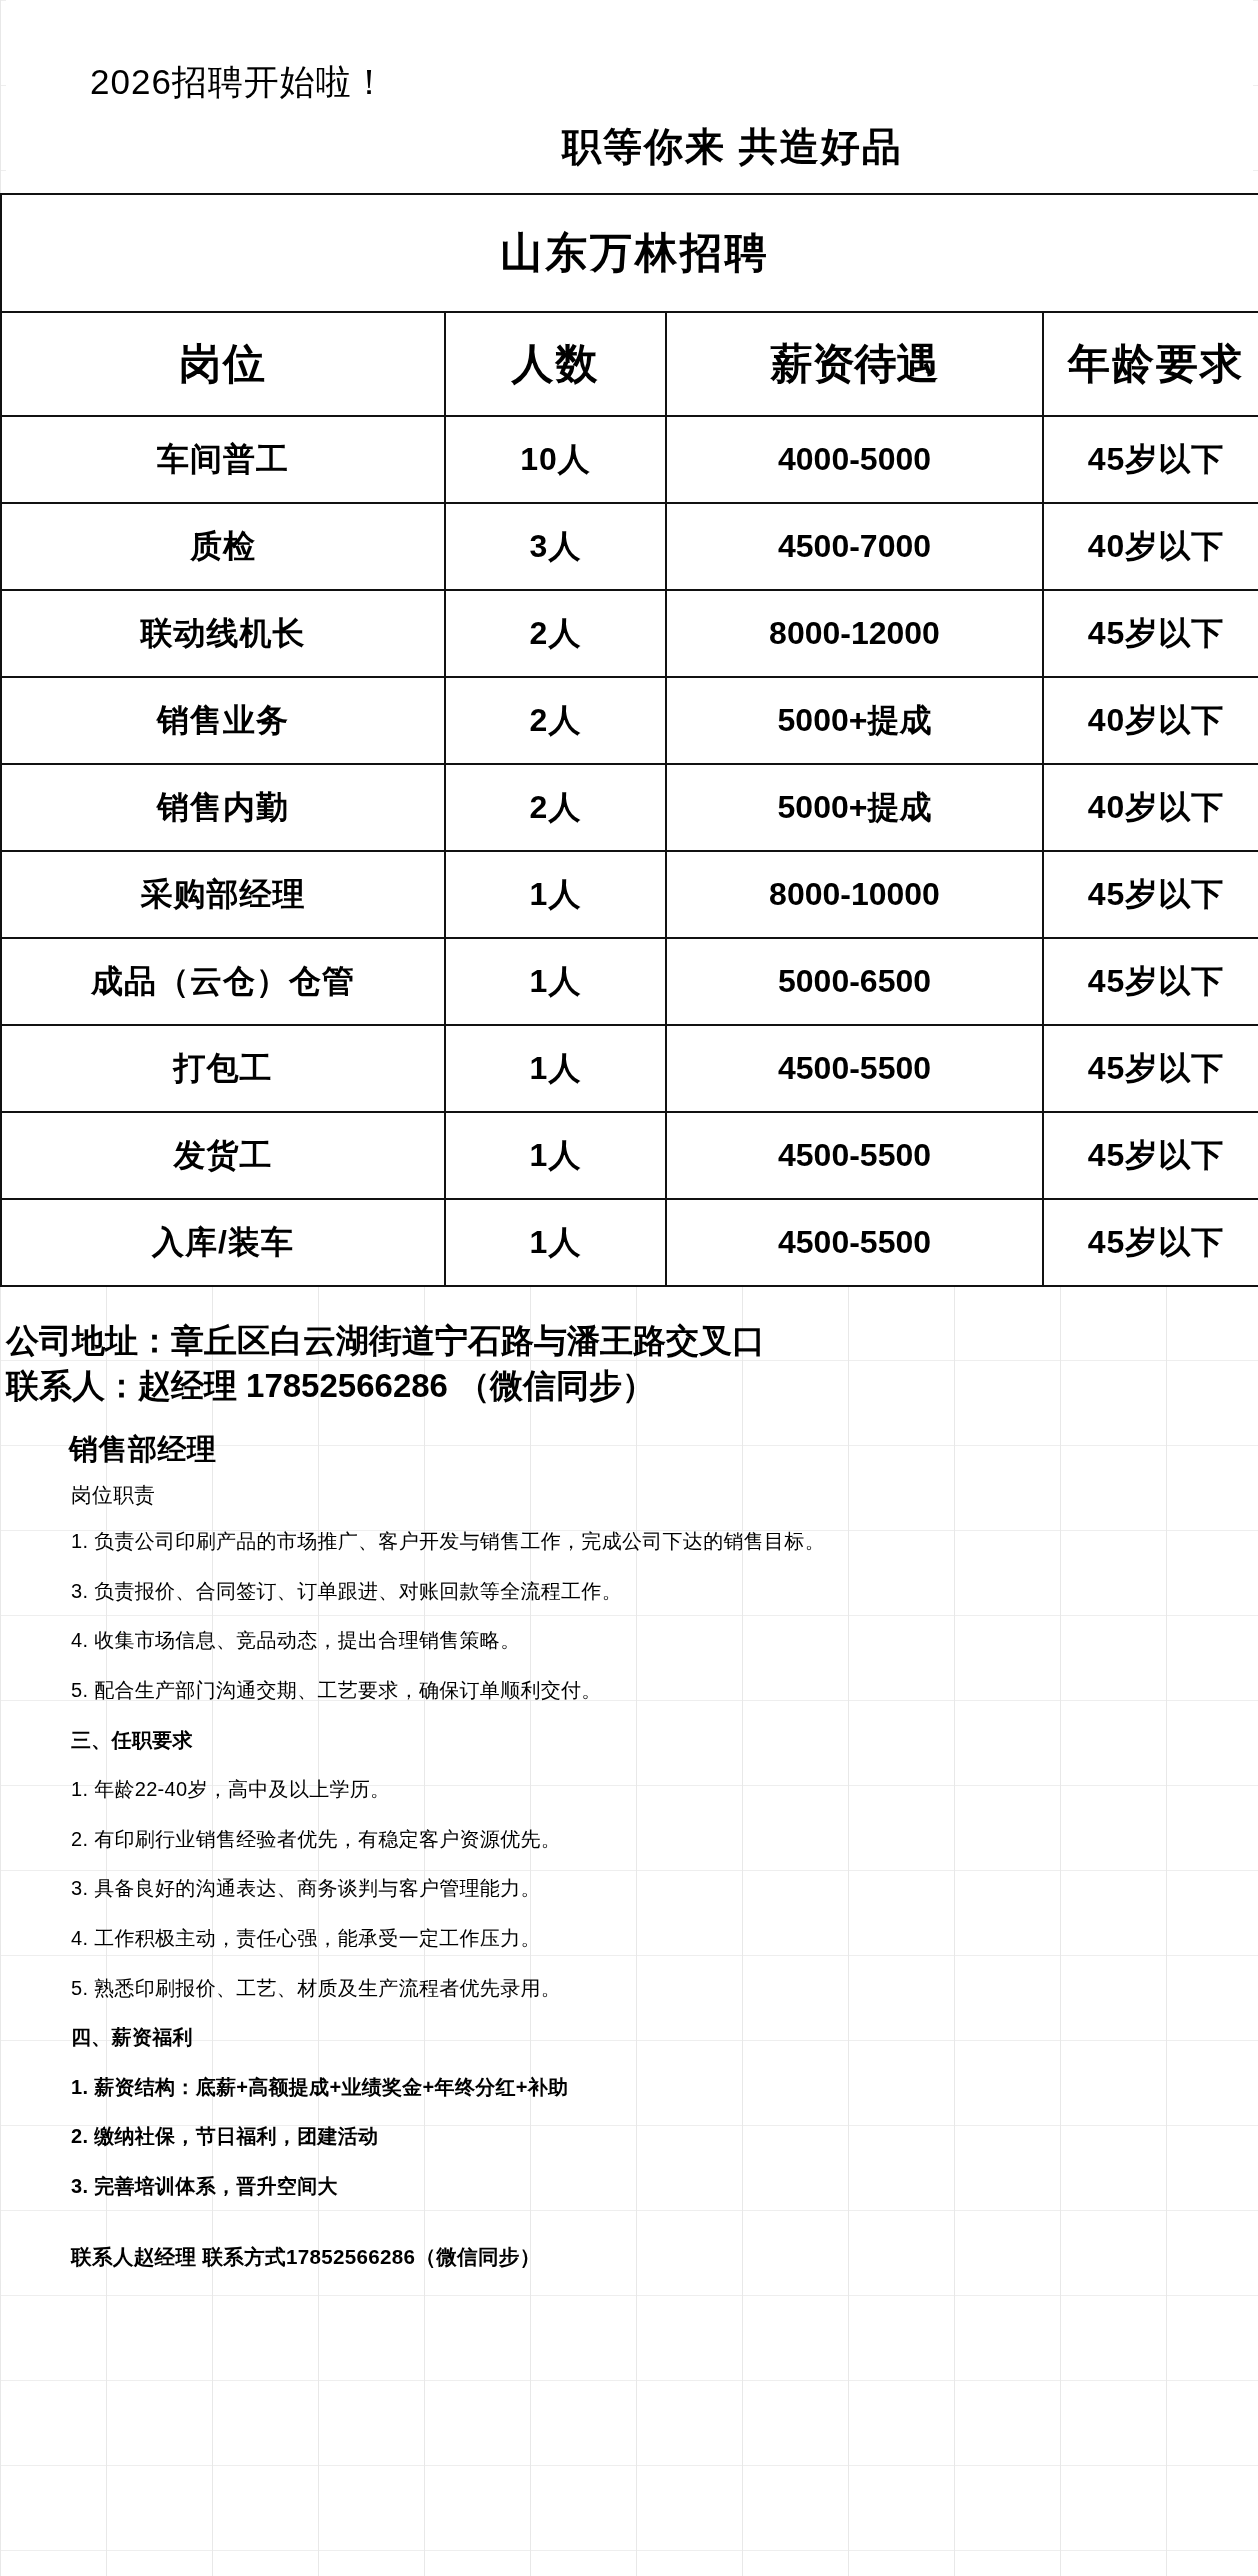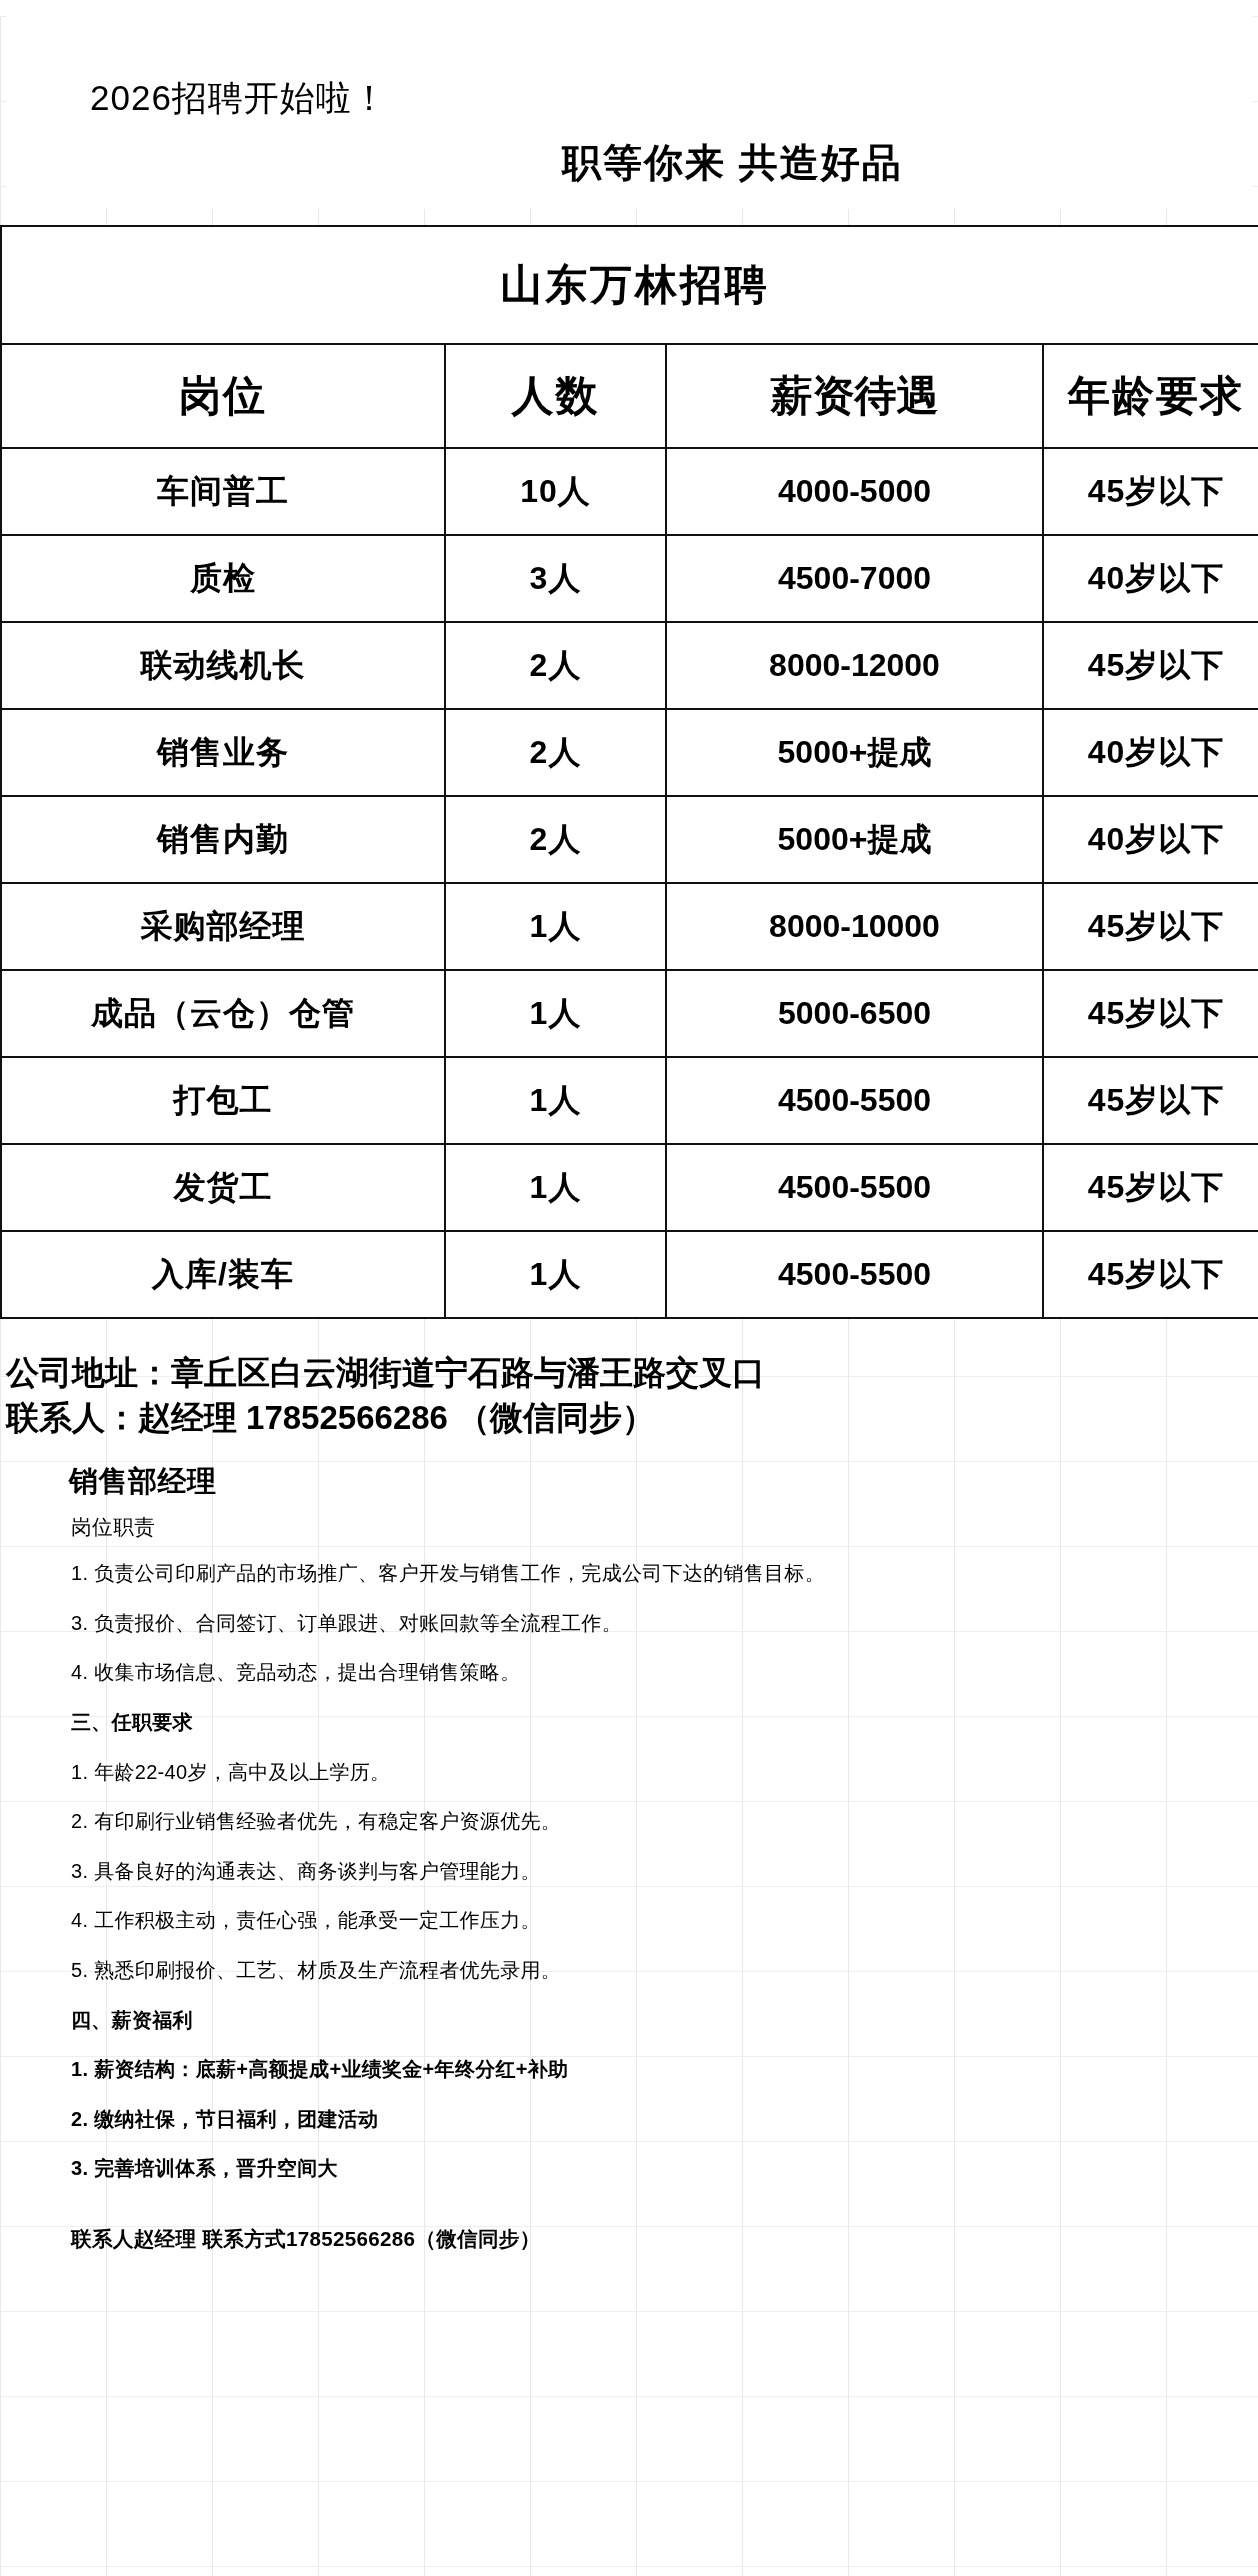--- a/index.html
+++ b/index.html
@@ -34,21 +34,21 @@
     z-index: 0;
   }
   .content {
     position: relative;
     z-index: 1;
   }
 
   
   .banner {
     width: 1247px;
-    margin: 16px auto;
+    margin: 0 auto;
     height: 193px;
     background: #ffffff;
     position: relative;
     border-bottom: none;
   }
   .banner-line1 {
     position: absolute;
     left: 84px;
     top: 59px;
     font-size: 35px;
@@ -255,20 +255,21 @@
       <div class="address-line">联系人：赵经理  17852566286  （微信同步）</div>
     </div>
 
     <div class="detail">
       <div class="detail-title">销售部经理</div>
       <div class="detail-sub">岗位职责</div>
 
       <div class="detail-line">1. 负责公司印刷产品的市场推广、客户开发与销售工作，完成公司下达的销售目标。</div>
       <div class="detail-line">3. 负责报价、合同签订、订单跟进、对账回款等全流程工作。</div>
       <div class="detail-line">4. 收集市场信息、竞品动态，提出合理销售策略。</div>
+      <div class="detail-line">5. 配合生产部门沟通交期、工艺要求，确保订单顺利交付。</div>
       <div class="detail-line bold">三、任职要求</div>
       <div class="detail-line">1. 年龄22-40岁，高中及以上学历。</div>
       <div class="detail-line">2. 有印刷行业销售经验者优先，有稳定客户资源优先。</div>
       <div class="detail-line">3. 具备良好的沟通表达、商务谈判与客户管理能力。</div>
       <div class="detail-line">4. 工作积极主动，责任心强，能承受一定工作压力。</div>
       <div class="detail-line">5. 熟悉印刷报价、工艺、材质及生产流程者优先录用。</div>
       <div class="detail-line bold">四、薪资福利</div>
       <div class="detail-line bold">1. 薪资结构：底薪+高额提成+业绩奖金+年终分红+补助</div>
       <div class="detail-line bold">2. 缴纳社保，节日福利，团建活动</div>
       <div class="detail-line bold">3. 完善培训体系，晋升空间大</div>

